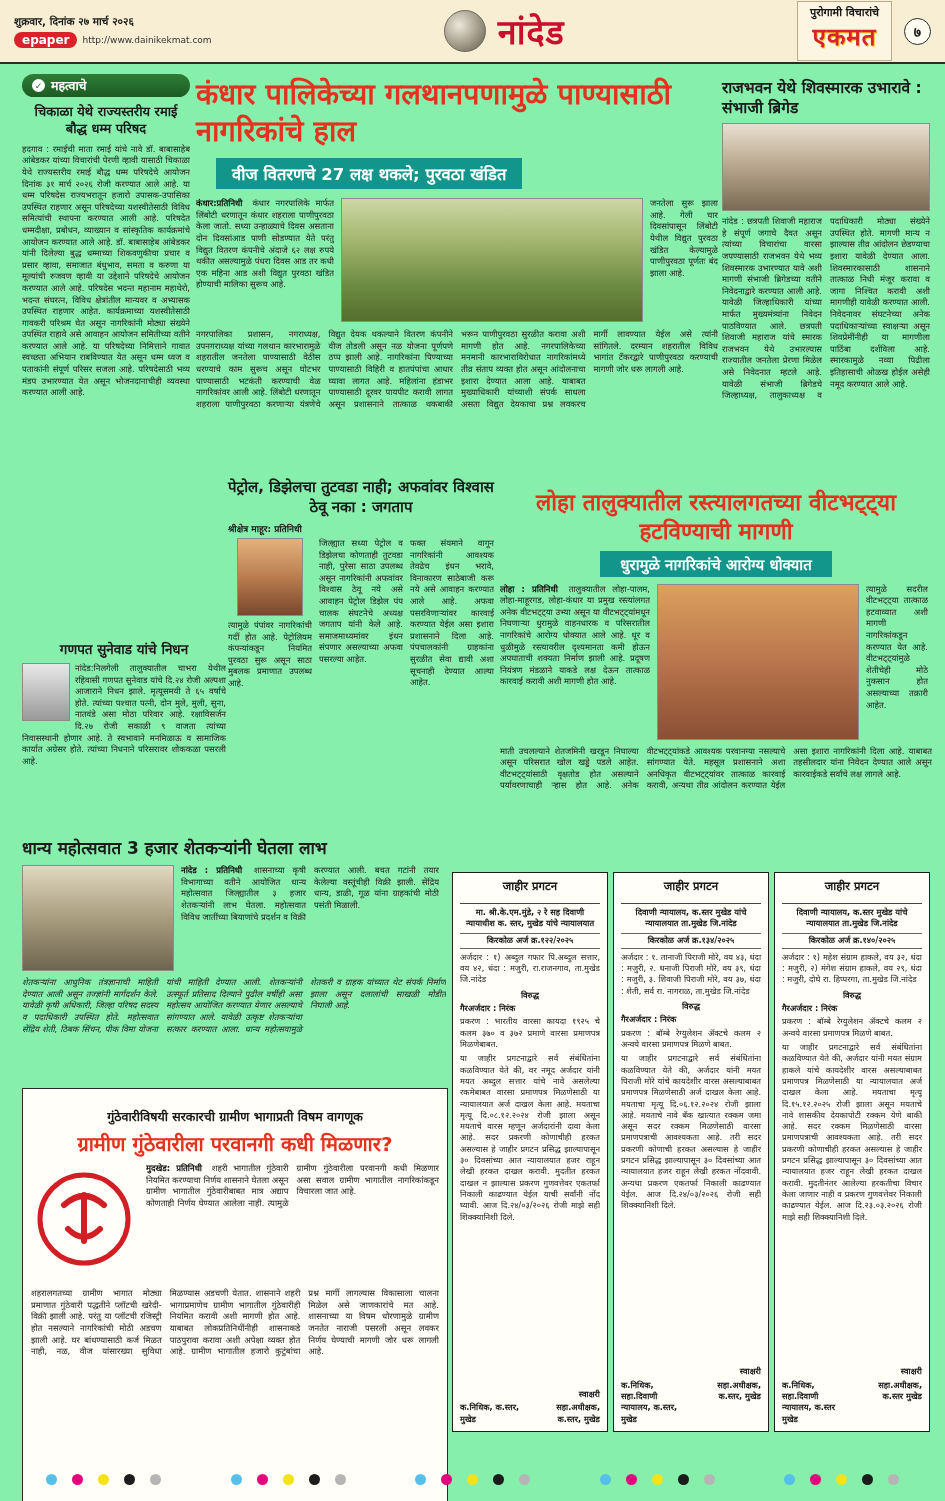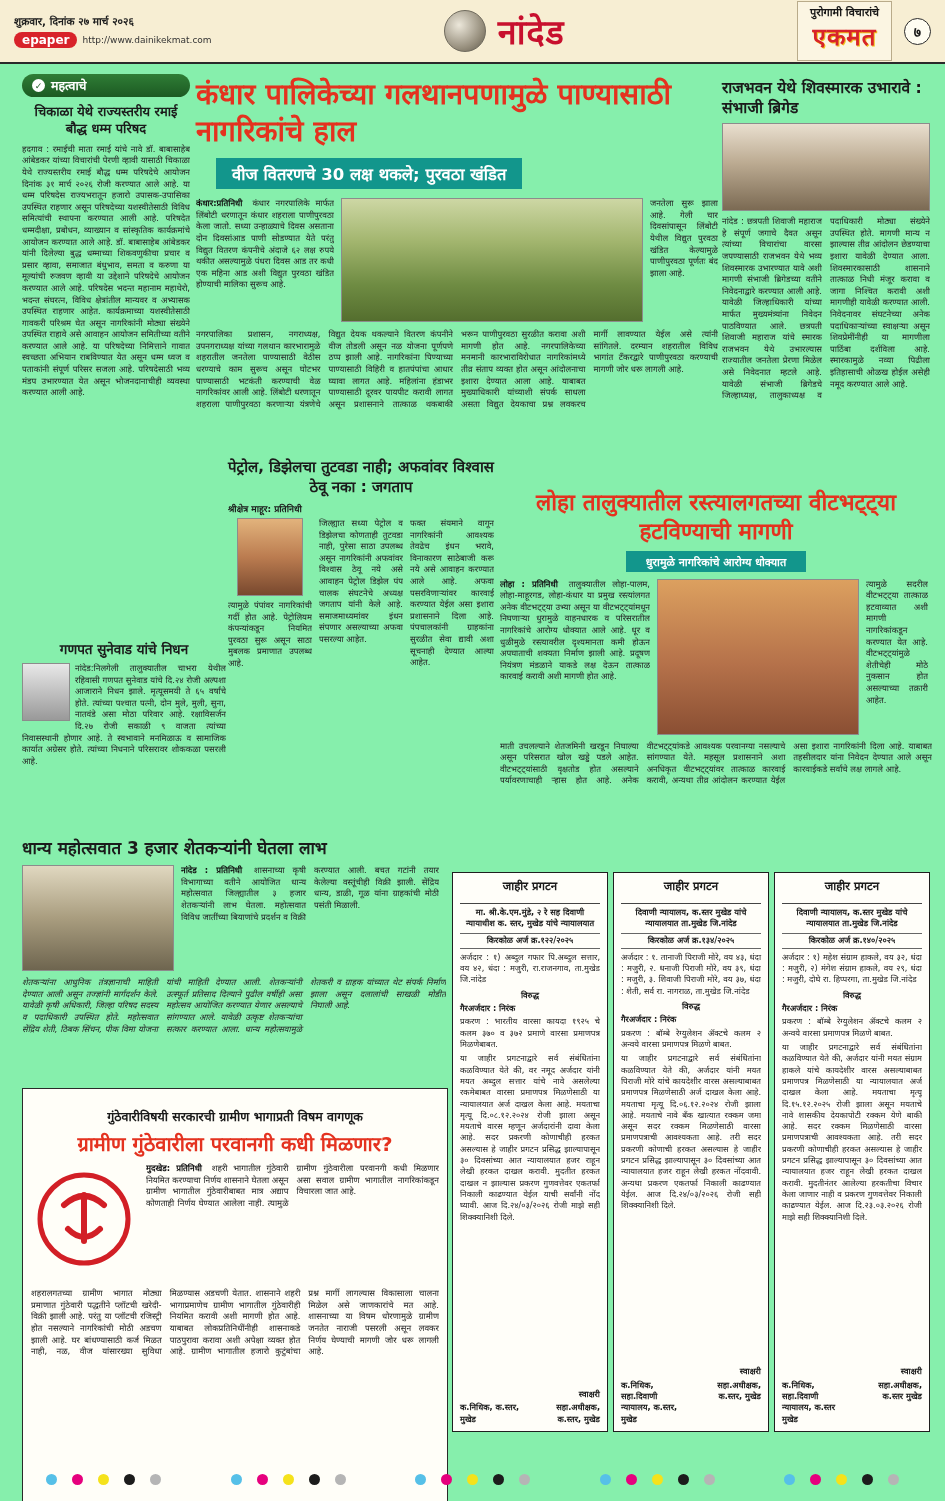--- a/index.html
+++ b/index.html
@@ -76,33 +76,33 @@
   .lead-colB { width:68px; }
   .lead-bottom { margin-top:7px; height:118px; }
 
   
   .shiv { left:722px; top:78px; width:208px; }
   .shiv-head { font-size:15.5px; font-weight:bold; line-height:1.3; }
   .shiv-photo { width:208px; height:88px; margin-top:5px; }
   .shiv-body { margin-top:5px; height:252px; }
 
   
-  .petrol { left:228px; top:458px; width:266px; }
+  .petrol { left:228px; top:478px; width:266px; }
   .pet-head { font-size:15px; font-weight:bold; text-align:center; line-height:1.3; }
   .pet-byline { text-align:left; font-weight:bold; font-size:9px; margin:5px 0 3px; }
   .pet-cols { display:flex; gap:7px; height:252px; overflow:hidden; }
   .pet-col { width:84px; }
   .pet-photo { width:66px; height:78px; margin:0 auto 4px; display:block; }
 
   
   .loha { left:500px; top:488px; width:432px; }
   .loha-head { color:#e4321f; font-size:22.5px; font-weight:bold; text-align:center;
     line-height:1.28; }
   .loha-sub { text-align:center; margin-top:5px; }
-  .loha-sub .teal-bar { margin:0; font-size:11px; padding:3px 20px; }
+  .loha-sub .teal-bar { margin:0; font-size:15px; padding:3px 20px; }
   .loha-row { display:flex; gap:7px; margin-top:7px; height:156px; }
   .loha-col1 { width:150px; }
   .loha-photo { width:202px; height:156px; flex:none; }
   .loha-col2 { width:62px; }
   .loha-bottom { margin-top:6px; height:112px; }
 
   
   .obit { left:22px; top:640px; width:204px; }
   .obit-head { font-size:13.5px; font-weight:bold; text-align:center; margin-bottom:5px; }
   .obit-photo { width:48px; height:58px; float:left; margin:0 5px 2px 0; }
@@ -187,21 +187,21 @@
     <div class="imp-badge">
       <span class="imp-icon">✓</span>
       <span>महत्वाचे</span>
     </div>
     <div class="imp-head">चिकाळा येथे राज्यस्तरीय रमाई बौद्ध धम्म परिषद</div>
     <div class="body-text imp-body">हदगाव : रमाईची माता रमाई यांचे नावे डॉ. बाबासाहेब आंबेडकर यांच्या विचारांची पेरणी व्हावी यासाठी चिकाळा येथे राज्यस्तरीय रमाई बौद्ध धम्म परिषदेचे आयोजन दिनांक ३१ मार्च २०२६ रोजी करण्यात आले आहे. या धम्म परिषदेस राज्यभरातून हजारो उपासक-उपासिका उपस्थित राहणार असून परिषदेच्या यशस्वीतेसाठी विविध समित्यांची स्थापना करण्यात आली आहे. परिषदेत धम्मदीक्षा, प्रबोधन, व्याख्यान व सांस्कृतिक कार्यक्रमांचे आयोजन करण्यात आले आहे. डॉ. बाबासाहेब आंबेडकर यांनी दिलेल्या बुद्ध धम्माच्या शिकवणुकीचा प्रचार व प्रसार व्हावा, समाजात बंधुभाव, समता व करुणा या मूल्यांची रुजवण व्हावी या उद्देशाने परिषदेचे आयोजन करण्यात आले आहे. परिषदेस भदन्त महानाम महाथेरो, भदन्त संघरत्न, विविध क्षेत्रांतील मान्यवर व अभ्यासक उपस्थित राहणार आहेत. कार्यक्रमाच्या यशस्वीतेसाठी गावकरी परिश्रम घेत असून नागरिकांनी मोठ्या संख्येने उपस्थित राहावे असे आवाहन आयोजन समितीच्या वतीने करण्यात आले आहे. या परिषदेच्या निमित्ताने गावात स्वच्छता अभियान राबविण्यात येत असून धम्म ध्वज व पताकांनी संपूर्ण परिसर सजला आहे. परिषदेसाठी भव्य मंडप उभारण्यात येत असून भोजनदानाचीही व्यवस्था करण्यात आली आहे.</div>
   </section>
 
   <section class="abs lead">
     <div class="lead-head">कंधार पालिकेच्या गलथानपणामुळे पाण्यासाठी नागरिकांचे हाल</div>
-    <div class="teal-bar">वीज वितरणचे 30 लक्ष थकले; पुरवठा खंडित</div>
+    <div class="teal-bar">वीज वितरणचे 27 लक्ष थकले; पुरवठा खंडित</div>
     <div class="lead-row1">
       <div class="lead-colA body-text">
         <span class="byline">कंधार:प्रतिनिधी</span>
         <span>कंधार नगरपालिके मार्फत लिंबोटी धरणातून कंधार शहराला पाणीपुरवठा केला जातो. सध्या उन्हाळ्याचे दिवस असताना दोन दिवसांआड पाणी सोडण्यात येते परंतु विद्युत वितरण कंपनीचे अंदाजे ६२ लक्ष रुपये थकीत असल्यामुळे पंधरा दिवस आड तर कधी एक महिना आड अशी विद्युत पुरवठा खंडित होण्याची मालिका सुरूच आहे.</span>
       </div>
       <div class="photo photo-lead lead-photo"></div>
       <div class="lead-colB body-text">जनतेला सुरू झाला आहे. गेली चार दिवसांपासून लिंबोटी येथील विद्युत पुरवठा खंडित केल्यामुळे पाणीपुरवठा पूर्णतः बंद झाला आहे.</div>
     </div>
     <div class="lead-bottom body-text cols4">नगरपालिका प्रशासन, नगराध्यक्ष, उपनगराध्यक्ष यांच्या गलथान कारभारामुळे शहरातील जनतेला पाण्यासाठी वेठीस धरण्याचे काम सुरूच असून घोटभर पाण्यासाठी भटकंती करण्याची वेळ नागरिकांवर आली आहे. लिंबोटी धरणातून शहराला पाणीपुरवठा करणाऱ्या यंत्रणेचे विद्युत देयक थकल्याने वितरण कंपनीने वीज तोडली असून नळ योजना पूर्णपणे ठप्प झाली आहे. नागरिकांना पिण्याच्या पाण्यासाठी विहिरी व हातपंपांचा आधार घ्यावा लागत आहे. महिलांना हंडाभर पाण्यासाठी दूरवर पायपीट करावी लागत असून प्रशासनाने तात्काळ थकबाकी भरून पाणीपुरवठा सुरळीत करावा अशी मागणी होत आहे. नगरपालिकेच्या मनमानी कारभाराविरोधात नागरिकांमध्ये तीव्र संताप व्यक्त होत असून आंदोलनाचा इशारा देण्यात आला आहे. याबाबत मुख्याधिकारी यांच्याशी संपर्क साधला असता विद्युत देयकाचा प्रश्न लवकरच मार्गी लावण्यात येईल असे त्यांनी सांगितले. दरम्यान शहरातील विविध भागांत टँकरद्वारे पाणीपुरवठा करण्याची मागणी जोर धरू लागली आहे.</div>
   </section>

